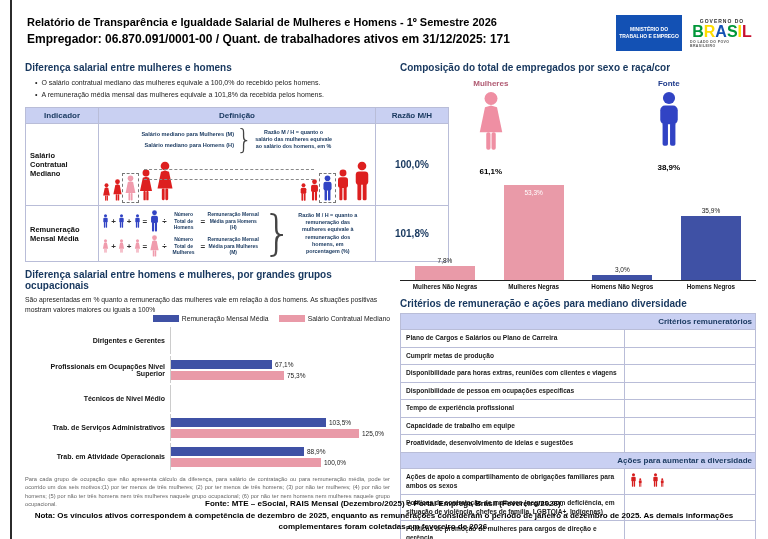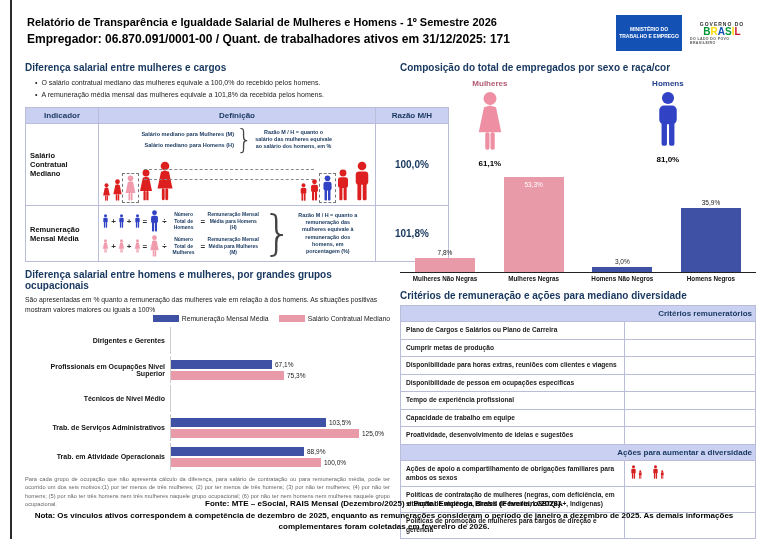--- a/index.html
+++ b/index.html
@@ -12,21 +12,21 @@
 
   
   .hdr { position:absolute; left:27px; top:14px; right:150px; }
   .hdr h1 { font-size:11px; font-weight:bold; color:#000; line-height:1.5; }
   .hdr h2 { font-size:12px; font-weight:bold; color:#000; line-height:1.4; }
   .logos { position:absolute; right:14px; top:14px; display:flex; gap:8px; align-items:center; }
   .logo-mte { width:66px; height:36px; background:#1351b4; color:#fff; font-size:5px; font-weight:bold;
     display:flex; align-items:center; justify-content:center; text-align:center; line-height:1.5; padding:2px; }
   .logo-gov { width:64px; height:38px; display:flex; flex-direction:column; align-items:center; justify-content:center; }
   .logo-gov .g1 { font-size:5px; font-weight:bold; letter-spacing:1px; color:#333; }
-  .logo-gov .g2 { font-size:10px; font-weight:900; letter-spacing:0; line-height:1; }
+  .logo-gov .g2 { font-size:16px; font-weight:900; letter-spacing:0; line-height:1; }
   .logo-gov .g2 span:nth-child(1){color:#009739}.logo-gov .g2 span:nth-child(2){color:#fedd00}
   .logo-gov .g2 span:nth-child(3){color:#1351b4}.logo-gov .g2 span:nth-child(4){color:#009739}
   .logo-gov .g2 span:nth-child(5){color:#fedd00}.logo-gov .g2 span:nth-child(6){color:#c8102e}
   .logo-gov .g3 { font-size:3.5px; font-weight:bold; color:#555; letter-spacing:.4px; }
 
   
   .sec-h { font-size:10px; font-weight:bold; color:#17375e; margin-bottom:4px; }
   .col-l { position:absolute; left:25px; top:62px; width:365px; }
   .col-r { position:absolute; left:400px; top:62px; width:356px; }
 
@@ -79,21 +79,21 @@
   .hbar { height:9px; }
   .hbar.blue { background:#3f51a5; } .hbar.pink { background:#e99aa8; }
   .hbar-val { font-size:6.5px; color:#222; margin-left:3px; white-space:nowrap; }
   .occ-note { font-size:5.7px; color:#666; line-height:1.45; margin-top:4px; text-align:justify; }
 
   
   .comp-icons { display:flex; justify-content:space-around; margin:6px 0 4px; }
   .comp-g { display:flex; flex-direction:column; align-items:center; }
   .comp-g .gl { font-size:8px; font-weight:bold; margin-bottom:3px; }
   .comp-g .gl.f { color:#b05a72; } .comp-g .gl.m { color:#1f3b8c; }
-  .comp-g .gv { font-size:8px; font-weight:bold; color:#000; margin-top:8px; }
+  .comp-g .gv { font-size:8px; font-weight:bold; color:#000; margin-top:16px; }
   .comp-chart { margin-top:2px; }
   .comp-cols { display:flex; justify-content:space-between; align-items:flex-end; height:100px; padding:0 4px; }
   .comp-col { width:82px; display:flex; flex-direction:column; align-items:center; justify-content:flex-end; }
   .comp-val { font-size:6.5px; color:#222; margin-bottom:2px; }
   .comp-val.inside { color:#fff; margin-bottom:-11px; position:relative; z-index:2; }
   .comp-bar { width:60px; }
   .comp-bar.pink { background:#e99aa8; } .comp-bar.blue { background:#3f51a5; }
   .comp-axis { border-top:1.5px solid #222; display:flex; justify-content:space-between; padding:2px 4px 0; }
   .comp-xl { width:82px; text-align:center; font-size:6.3px; font-weight:bold; color:#111; }
 
@@ -139,21 +139,21 @@
   <div class="logos">
     <div class="logo-mte">MINISTÉRIO DO TRABALHO E EMPREGO</div>
     <div class="logo-gov">
       <div class="g1">GOVERNO DO</div>
       <div class="g2"><span>B</span><span>R</span><span>A</span><span>S</span><span>I</span><span>L</span></div>
       <div class="g3">DO LADO DO POVO BRASILEIRO</div>
     </div>
   </div>
 
   <div class="col-l">
-    <div class="sec-h">Diferença salarial entre mulheres e cargos</div>
+    <div class="sec-h">Diferença salarial entre mulheres e homens</div>
     <ul class="bullets">
       <li>O salário contratual mediano das mulheres equivale a 100,0% do recebido pelos homens.</li>
       <li>A remuneração média mensal das mulheres equivale a 101,8% da recebida pelos homens.</li>
     </ul>
 
     <table class="ind">
       <tbody>
           <tr>
         <th>Indicador</th>
         <th>Definição</th>
@@ -352,25 +352,25 @@
 
     <div class="comp-icons">
       <div class="comp-g">
         <div class="gl f">Mulheres</div>
         <svg class="pico" width="30" height="60" style="color:#ef8fa3">
             <use href="#sym-woman"></use>
           </svg>
         <div class="gv">61,1%</div>
       </div>
       <div class="comp-g">
-        <div class="gl m">Homens</div>
+        <div class="gl m">Fonte</div>
         <svg class="pico" width="28" height="56" style="color:#3143c4">
             <use href="#sym-man"></use>
           </svg>
-        <div class="gv">81,0%</div>
+        <div class="gv">38,9%</div>
       </div>
     </div>
 
     <div class="comp-chart">
       <div class="comp-cols">
         <div class="comp-col">
           <div class="comp-val">7,8%</div>
           <div class="comp-bar pink" style="height: 14px;"></div>
         </div>
         <div class="comp-col">

